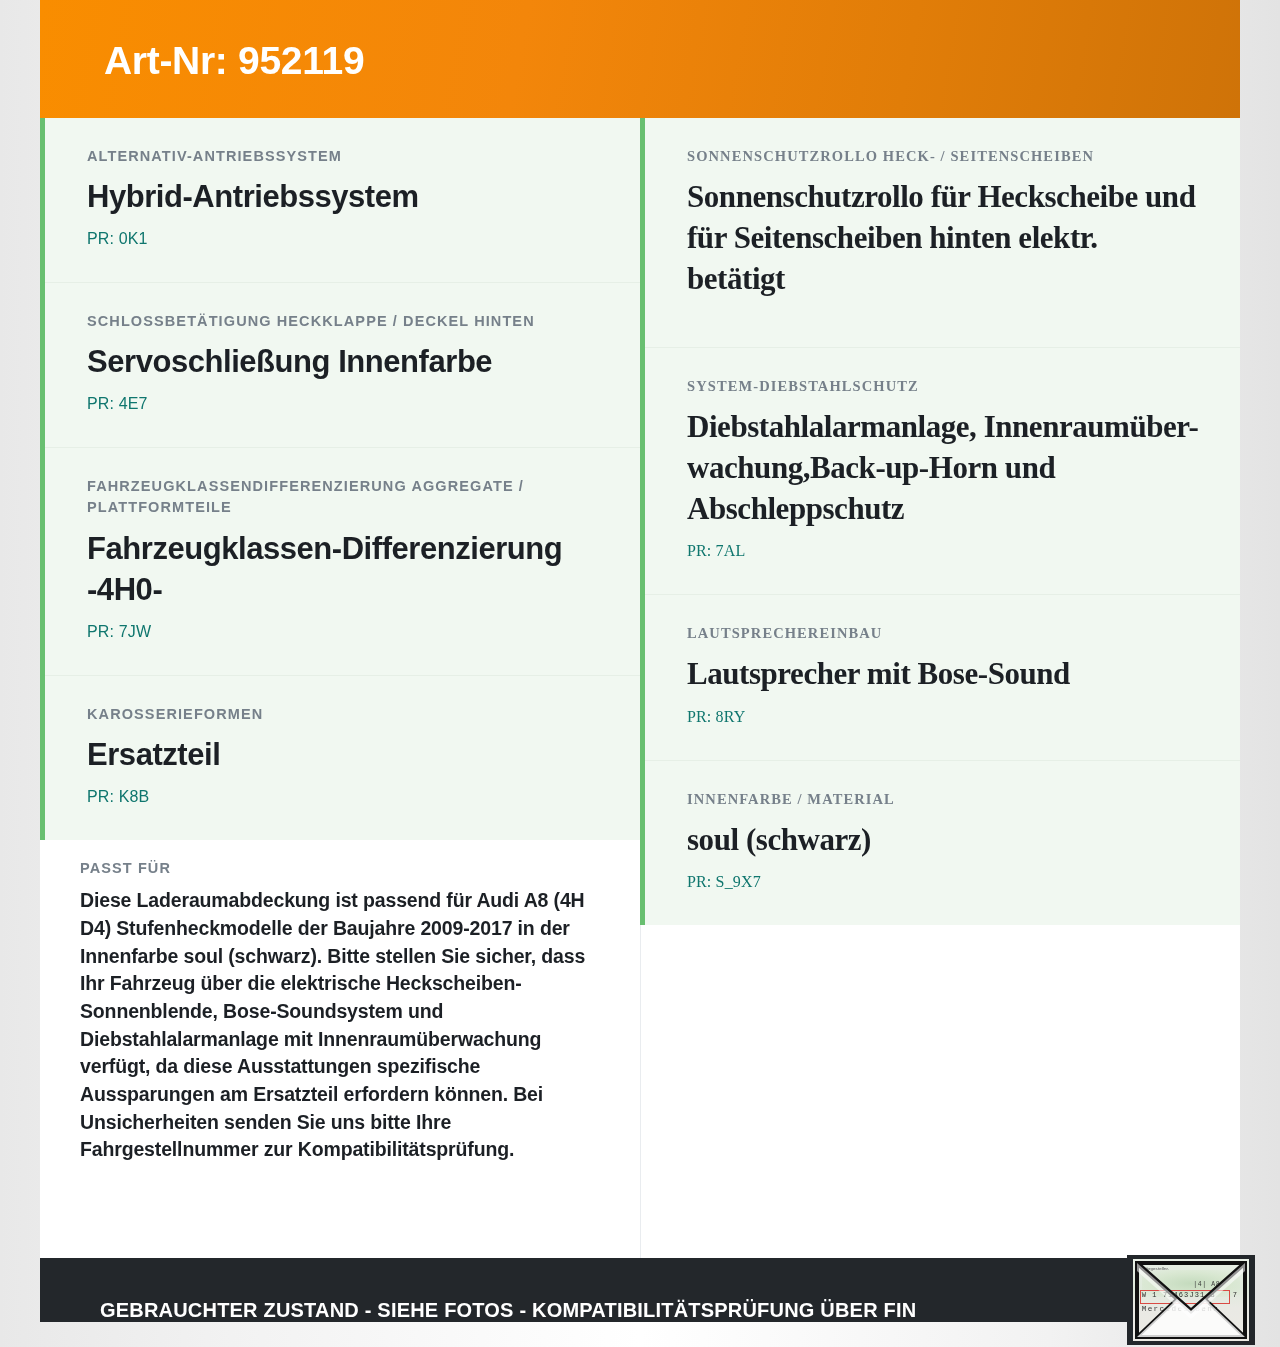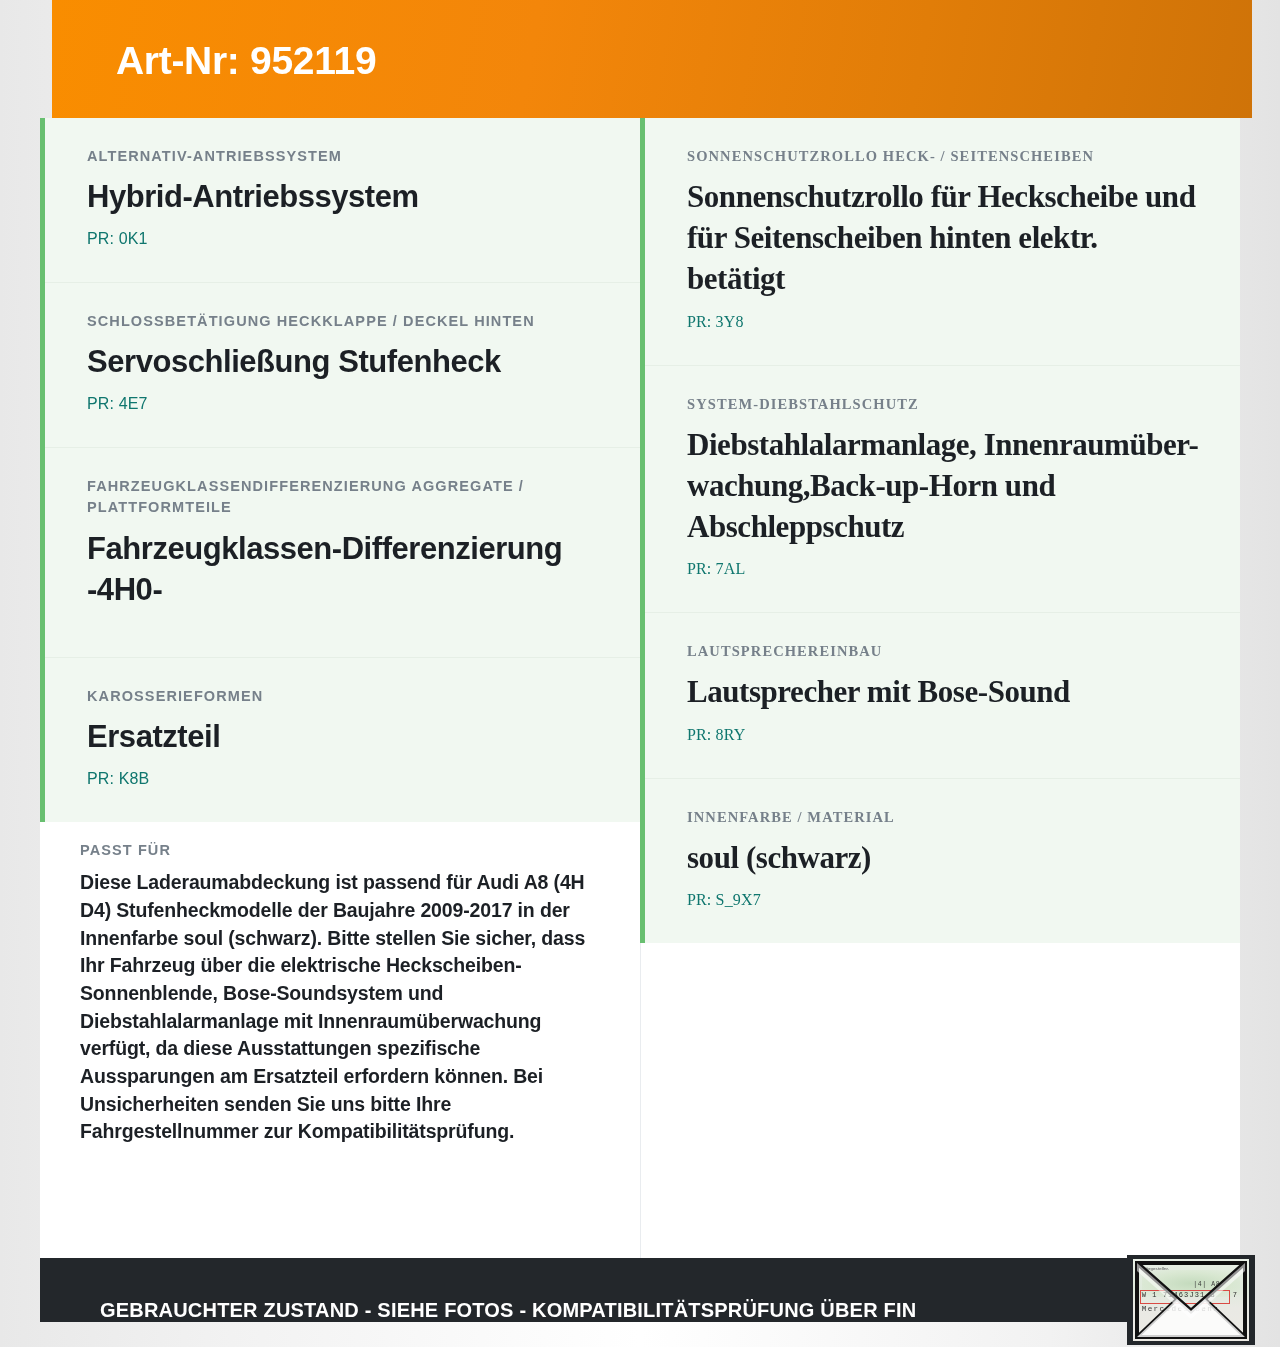--- a/index.html
+++ b/index.html
@@ -18,21 +18,21 @@
   .page {
     position: relative;
     width: 1280px;
     height: 1347px;
     overflow: hidden;
   }
 
   
   .header {
     position: absolute;
-    left: 52px;
+    left: 40px;
     top: 0;
     width: 1200px;
     height: 118px;
     background: linear-gradient(100deg, #f98d00 0%, #f3860a 40%, #e17d08 72%, #cf7308 100%);
     display: flex;
     align-items: center;
   }
   .header-title {
     color: #ffffff;
     font-size: 39px;
@@ -245,27 +245,28 @@
       <div class="group">
 
         <div class="card">
           <div class="card-label">ALTERNATIV-ANTRIEBSSYSTEM</div>
           <div class="card-value">Hybrid-Antriebssystem</div>
           <div class="card-pr">PR: 0K1</div>
         </div>
 
         <div class="card">
           <div class="card-label">SCHLOSSBETÄTIGUNG HECKKLAPPE / DECKEL HINTEN</div>
-          <div class="card-value">Servoschließung Stufenheck</div>
+          <div class="card-value">Servoschließung Innenfarbe</div>
           <div class="card-pr">PR: 4E7</div>
         </div>
 
         <div class="card">
           <div class="card-label">FAHRZEUGKLASSENDIFFERENZIERUNG AGGREGATE / PLATTFORMTEILE</div>
           <div class="card-value">Fahrzeugklassen-Differenzierung -4H0-</div>
+          <div class="card-pr">PR: 7JW</div>
         </div>
 
         <div class="card">
           <div class="card-label">KAROSSERIEFORMEN</div>
           <div class="card-value">Ersatzteil</div>
           <div class="card-pr">PR: K8B</div>
         </div>
 
       </div>
 
@@ -274,21 +275,20 @@
         <div class="fits-text">Diese Laderaumabdeckung ist passend für Audi A8 (4H D4) Stufenheckmodelle der Baujahre 2009-2017 in der Innenfarbe soul (schwarz). Bitte stellen Sie sicher, dass Ihr Fahrzeug über die elektrische Heckscheiben-Sonnenblende, Bose-Soundsystem und Diebstahlalarmanlage mit Innenraumüberwachung verfügt, da diese Ausstattungen spezifische Aussparungen am Ersatzteil erfordern können. Bei Unsicherheiten senden Sie uns bitte Ihre Fahrgestellnummer zur Kompatibilitätsprüfung.</div>
       </div>
     </div>
 
     <div class="col col-right">
       <div class="group">
 
         <div class="card">
           <div class="card-label">SONNENSCHUTZROLLO HECK- / SEITENSCHEIBEN</div>
           <div class="card-value">Sonnenschutzrollo für Heckscheibe und für Seitenscheiben hinten elektr. betätigt</div>
-          <div class="card-pr">PR: 3Y8</div>
         </div>
 
         <div class="card">
           <div class="card-label">SYSTEM-DIEBSTAHLSCHUTZ</div>
           <div class="card-value">Diebstahlalarmanlage, Innenraumüber-wachung,Back-up-Horn und Abschleppschutz</div>
           <div class="card-pr">PR: 7AL</div>
         </div>
 
         <div class="card">
           <div class="card-label">LAUTSPRECHEREINBAU</div>

